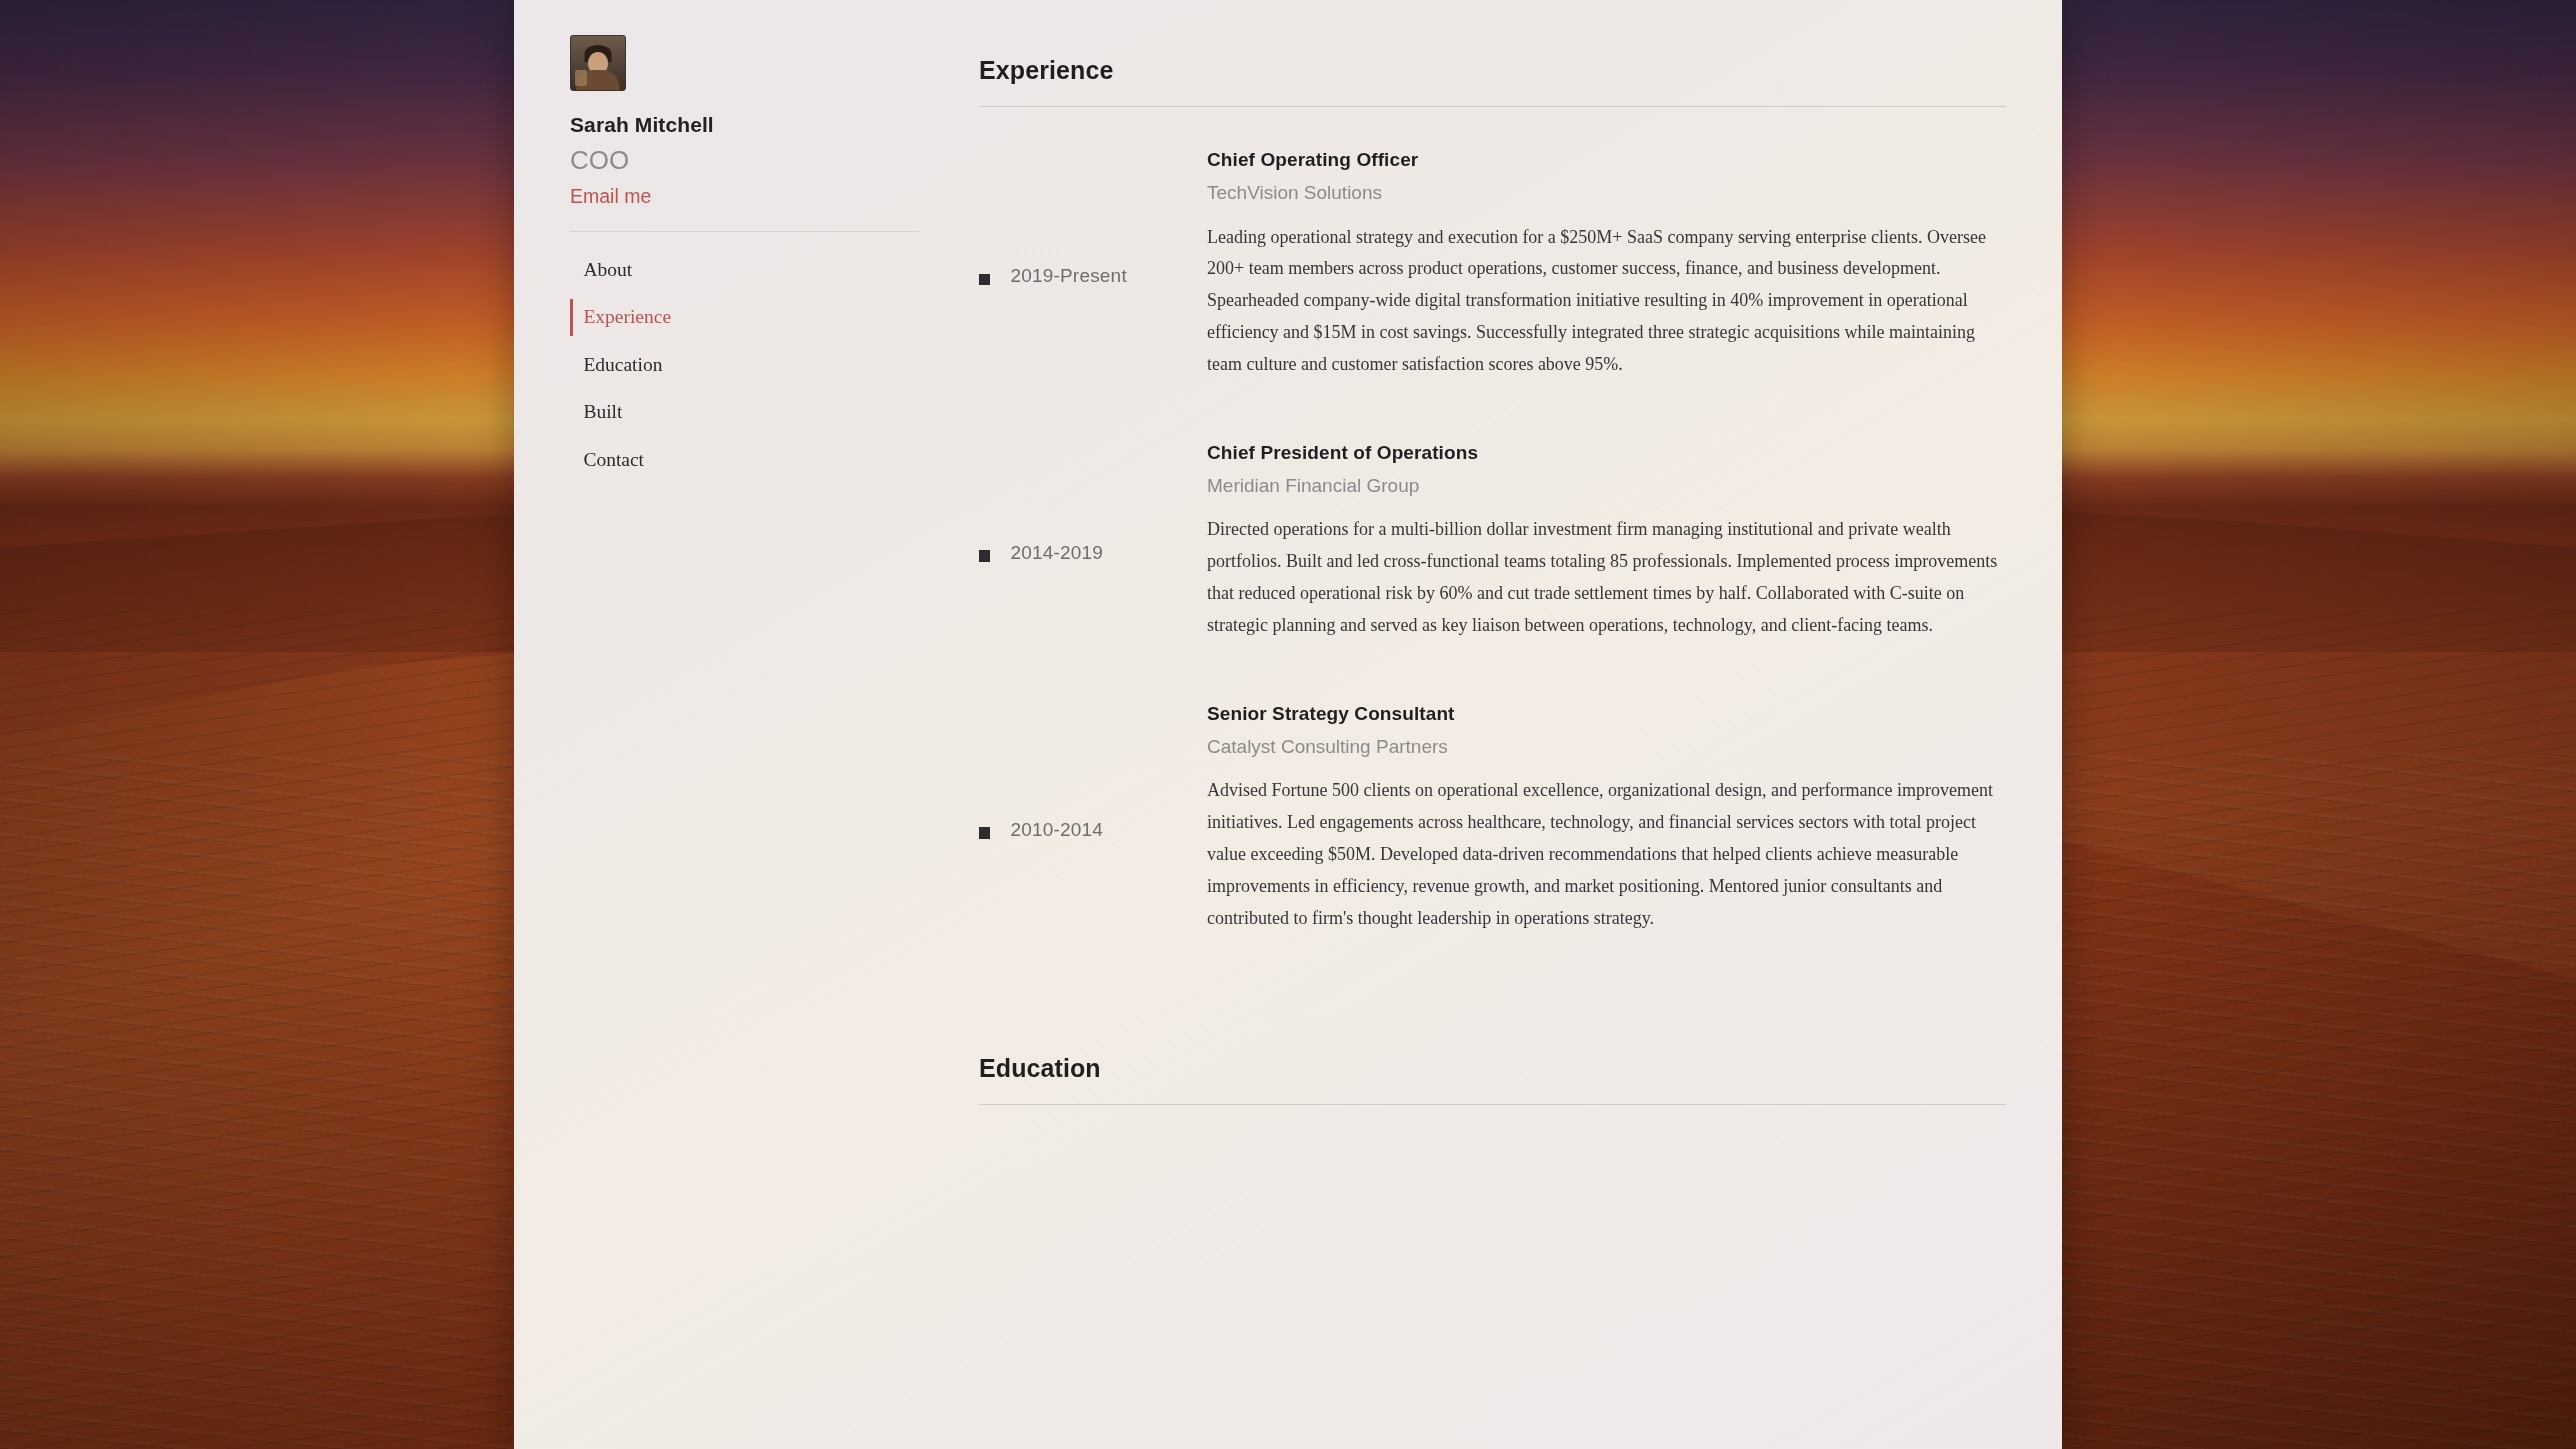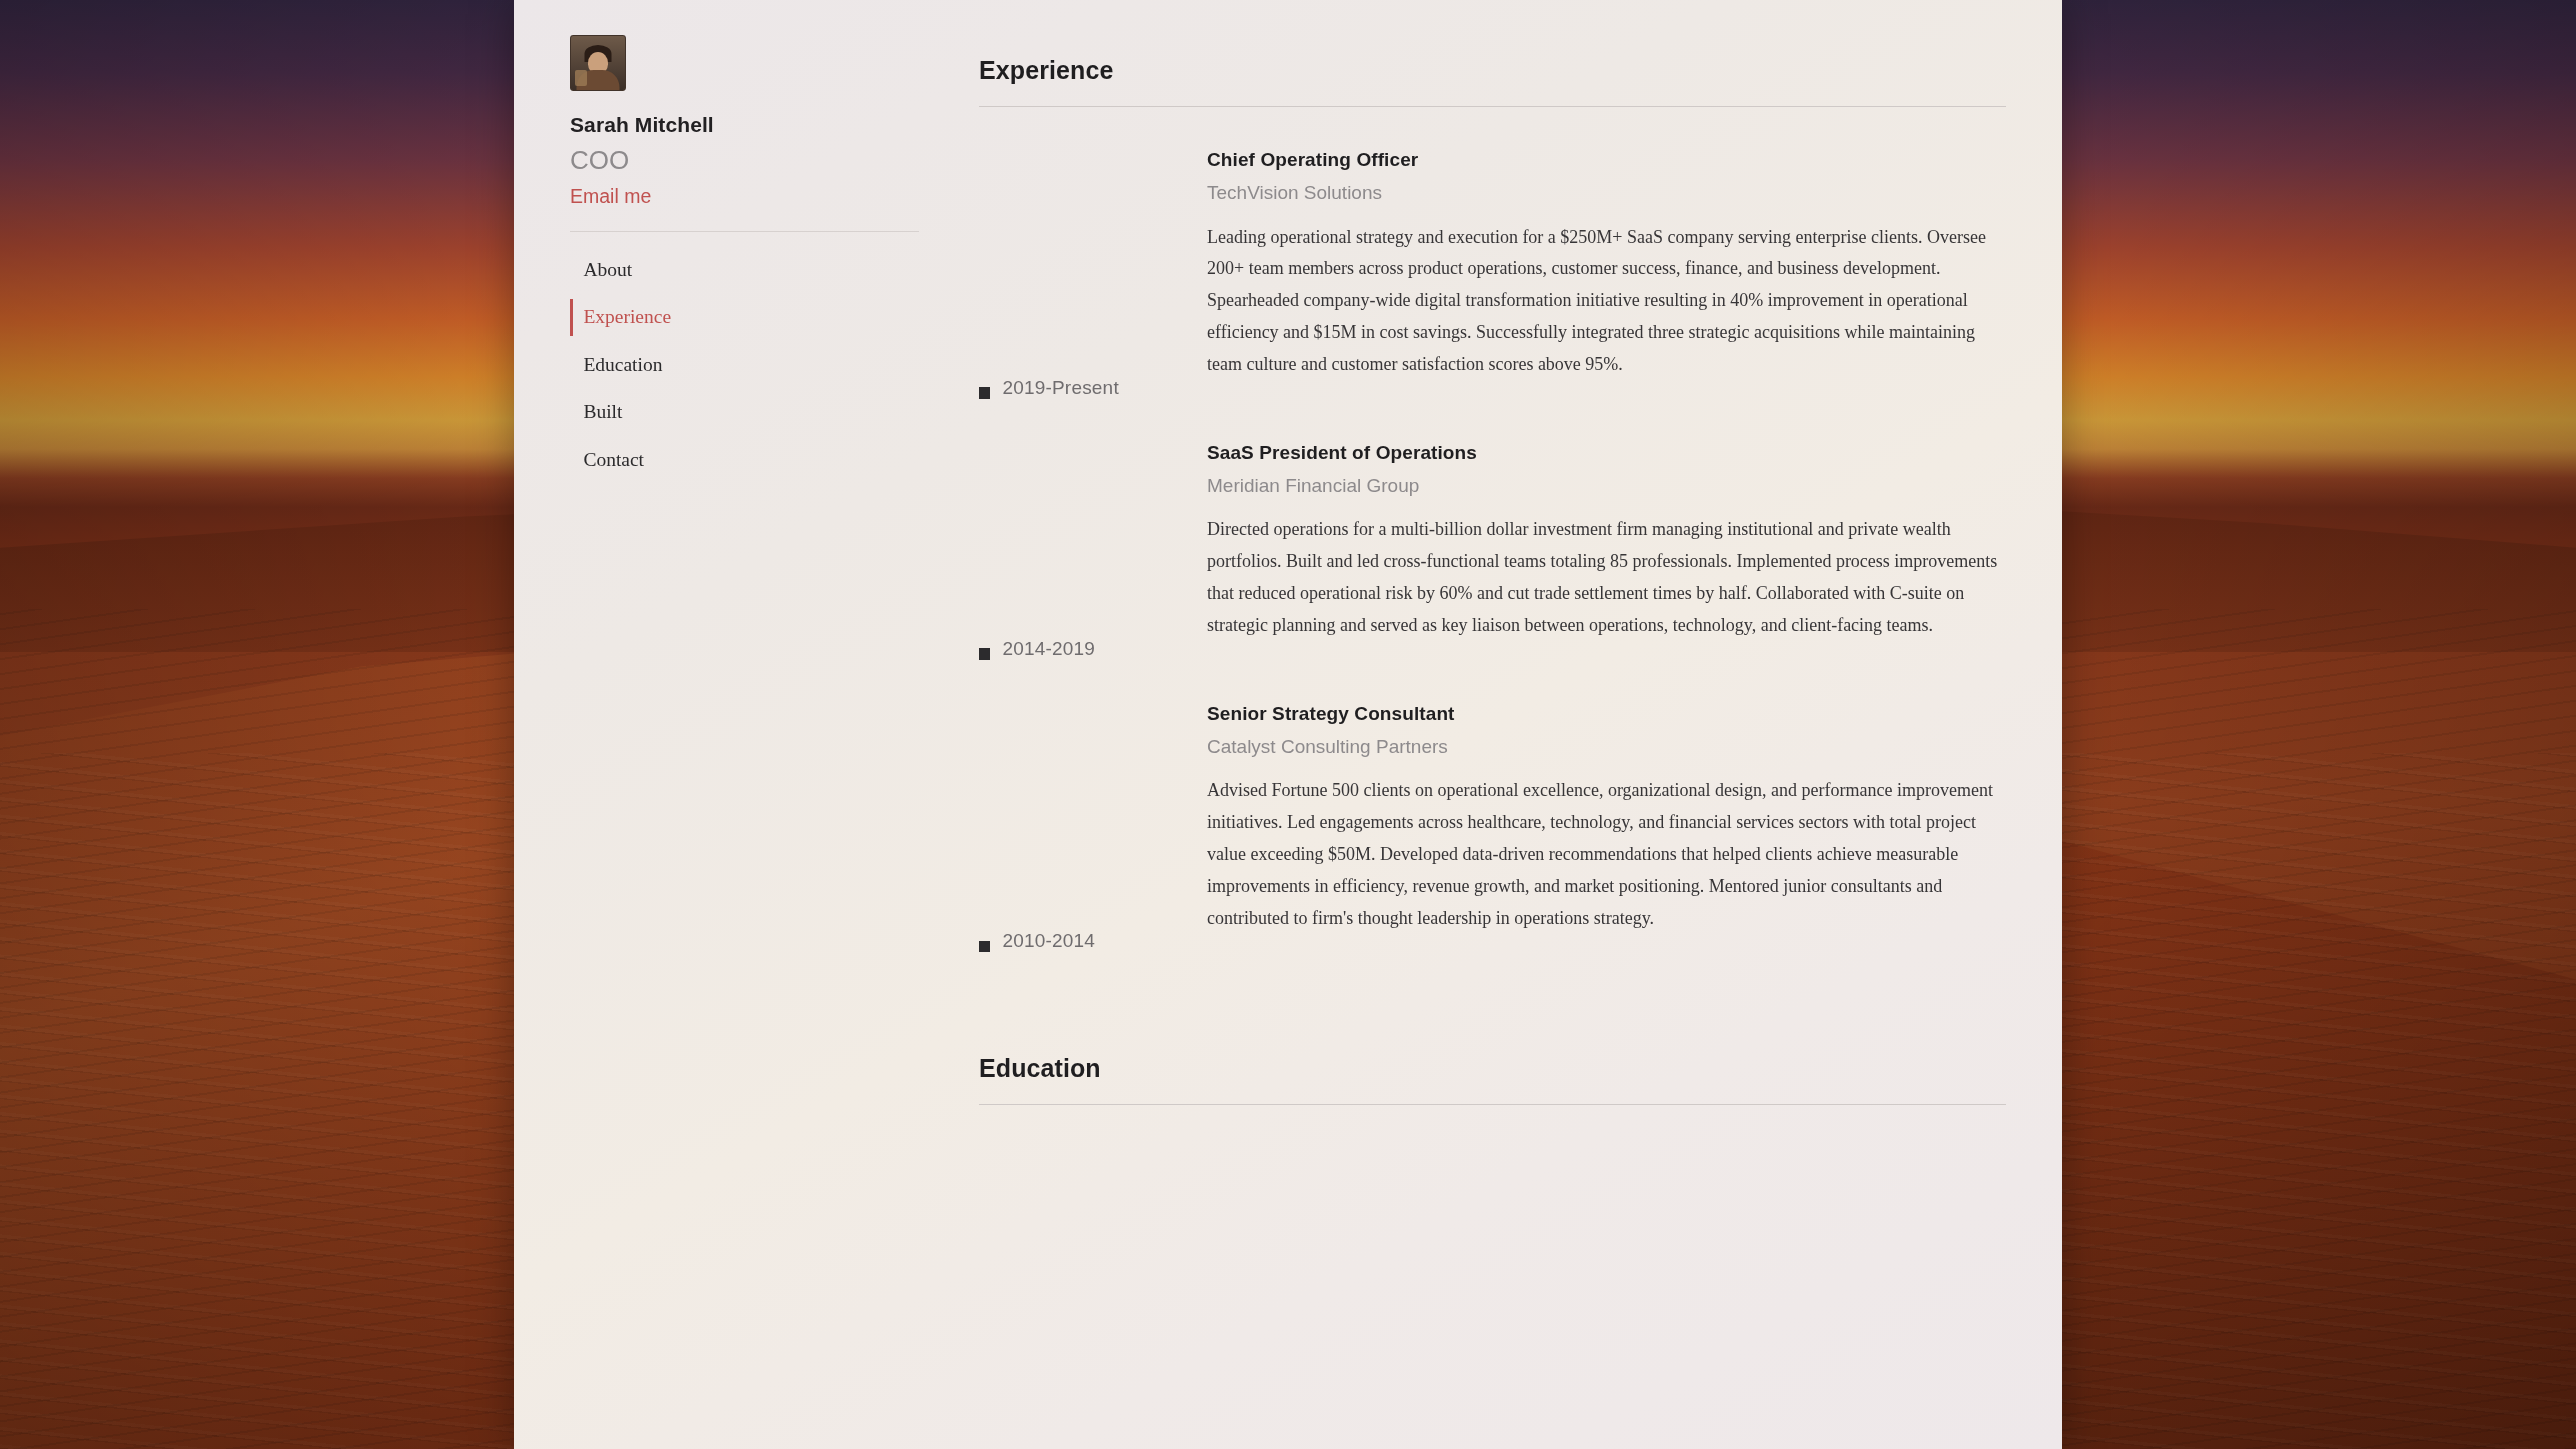--- a/index.html
+++ b/index.html
@@ -176,22 +176,22 @@
     background: #cfc9c7;
   }
 
   .entry {
     display: flex;
     margin-top: 43px;
   }
   .entry-date {
     flex: 0 0 228px;
     display: flex;
-    align-items: flex-end;
-    gap: 12px;
+    align-items: center;
+    gap: 20px;
     padding-top: 4px;
   }
   .bullet {
     width: 11.4px; height: 11.4px;
     background: #2c2b2d;
     margin-top: 6.7px;
     flex: 0 0 11.4px;
   }
   .date-text {
     font-size: 19px;
@@ -273,21 +273,21 @@
         <p class="entry-desc">Leading operational strategy and execution for a $250M+ SaaS company serving enterprise clients. Oversee 200+ team members across product operations, customer success, finance, and business development. Spearheaded company-wide digital transformation initiative resulting in 40% improvement in operational efficiency and $15M in cost savings. Successfully integrated three strategic acquisitions while maintaining team culture and customer satisfaction scores above 95%.</p>
       </div>
     </div>
 
     <div class="entry">
       <div class="entry-date">
         <span class="bullet"></span>
         <span class="date-text">2014-2019</span>
       </div>
       <div class="entry-body">
-        <div class="entry-title">SaaS President of Operations</div>
+        <div class="entry-title">Chief President of Operations</div>
         <div class="entry-org">Meridian Financial Group</div>
         <p class="entry-desc">Directed operations for a multi-billion dollar investment firm managing institutional and private wealth portfolios. Built and led cross-functional teams totaling 85 professionals. Implemented process improvements that reduced operational risk by 60% and cut trade settlement times by half. Collaborated with C-suite on strategic planning and served as key liaison between operations, technology, and client-facing teams.</p>
       </div>
     </div>
 
     <div class="entry">
       <div class="entry-date">
         <span class="bullet"></span>
         <span class="date-text">2010-2014</span>
       </div>

